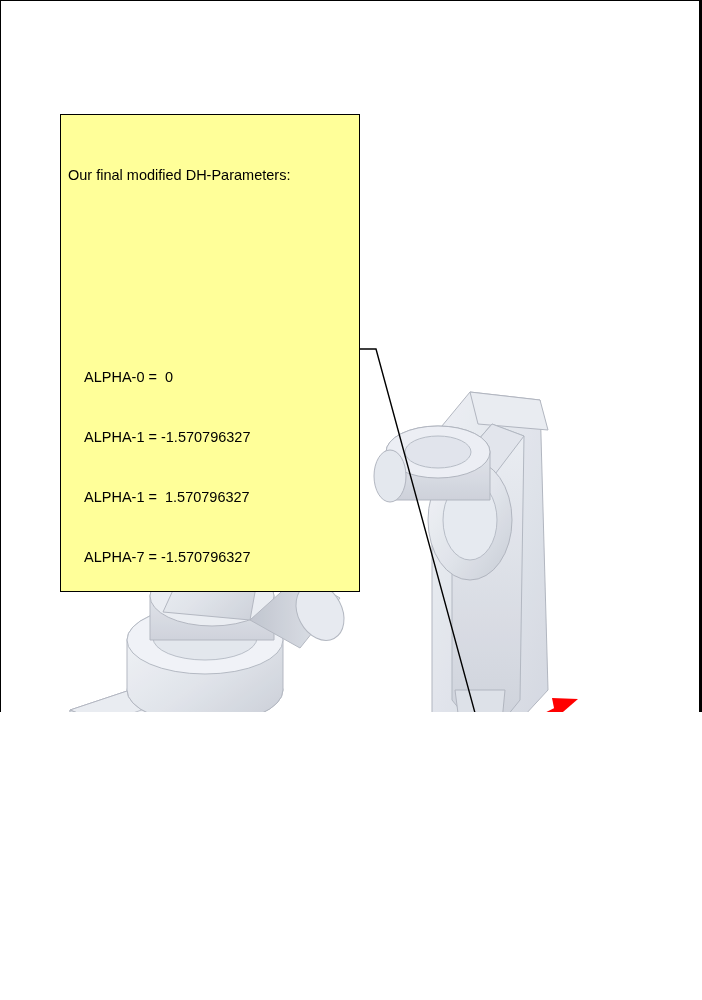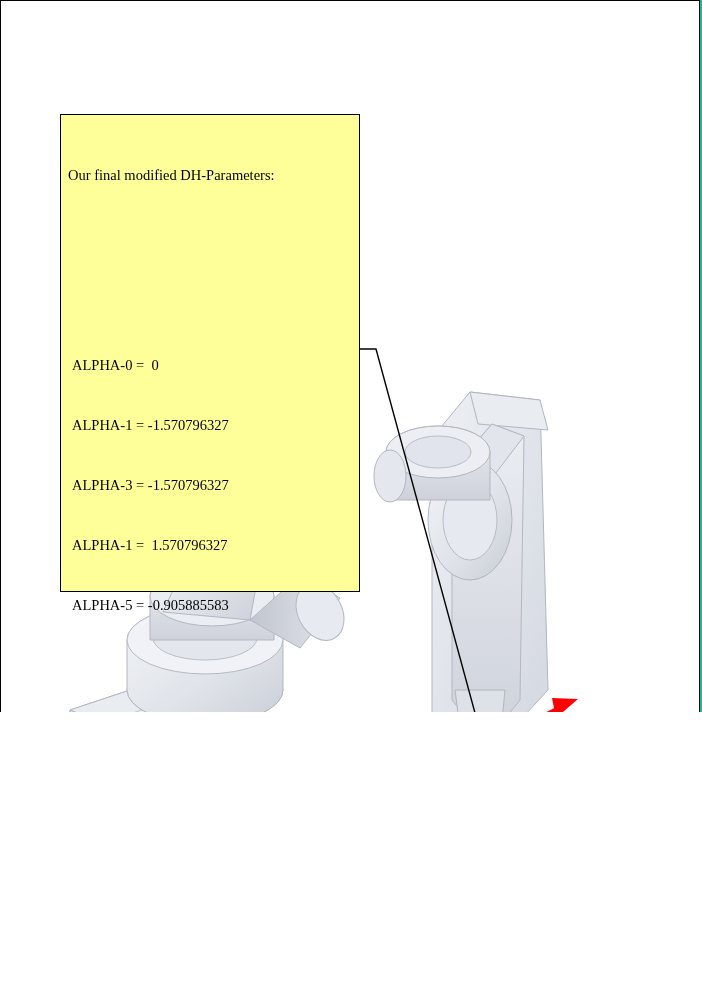--- a/index.html
+++ b/index.html
@@ -4,23 +4,23 @@
 <style>
   html, body {
     margin: 0;
     padding: 0;
     background: #ffffff;
   }
   #page {
     position: relative;
     width: 702px;
     height: 712px;
-    background: #14b8a6;
+    background: #000000;
     overflow: hidden;
-    font-family: Liberation Serif, serif;
+    font-family: Liberation Sans, sans-serif;
   }
   #canvas-border {
     position: absolute;
     left: 0; top: 0;
     width: 700px;
     height: 998px;
     border: 1px solid #000000;
     box-sizing: border-box;
     background: #ffffff;
   }
@@ -47,21 +47,21 @@
     white-space: pre;
     z-index: 20;
   }
   #callout .heading {
     font-size: 14.5px;
     font-weight: normal;
     margin: 0 0 6px 0;
     color: #000000;
   }
   #callout .group {
-    margin: 4px;
+    margin: 16px;
     padding: 0;
   }
   #callout .gap {
     height: 20px;
   }
   .param-line {
     display: block;
     white-space: pre;
   }
   
@@ -197,23 +197,22 @@
     <polyline points="360,349 376,349 484,746" fill="none" stroke="#000000" stroke-width="1.4"></polyline>
   </svg>
 
   <div id="callout">
     <div class="heading">Our final modified DH-Parameters:</div>
     <div class="gap"></div>
 
     <div class="group">
       <span class="param-line">ALPHA-0 =  0</span>
       <span class="param-line">ALPHA-1 = -1.570796327</span>
-      <span class="param-line">ALPHA-3 = -1.570796327</span>
       <span class="param-line">ALPHA-1 =  1.570796327</span>
-      <span class="param-line">ALPHA-5 = -0.905885583</span>
+      <span class="param-line">ALPHA-7 = -1.570796327</span>
     </div>
 
     <div class="gap"></div>
     <div class="gap"></div>
 
     <div class="group">
       <span class="param-line">A-1 = 0</span>
       
       
       

